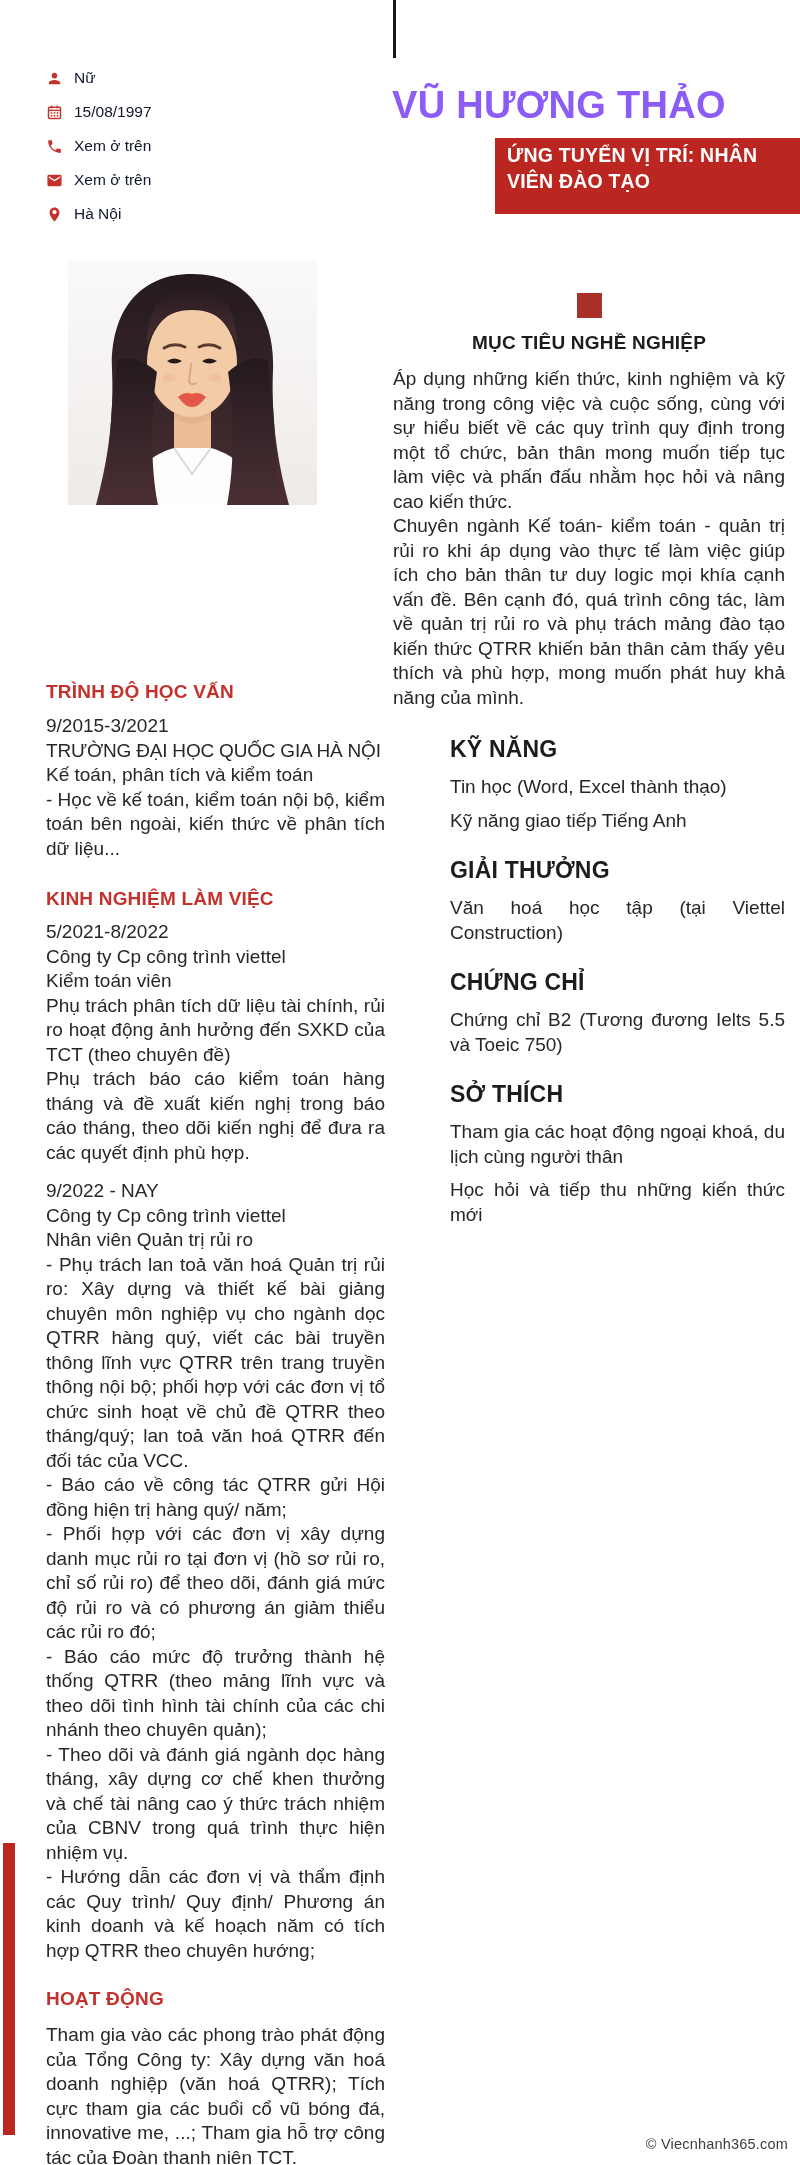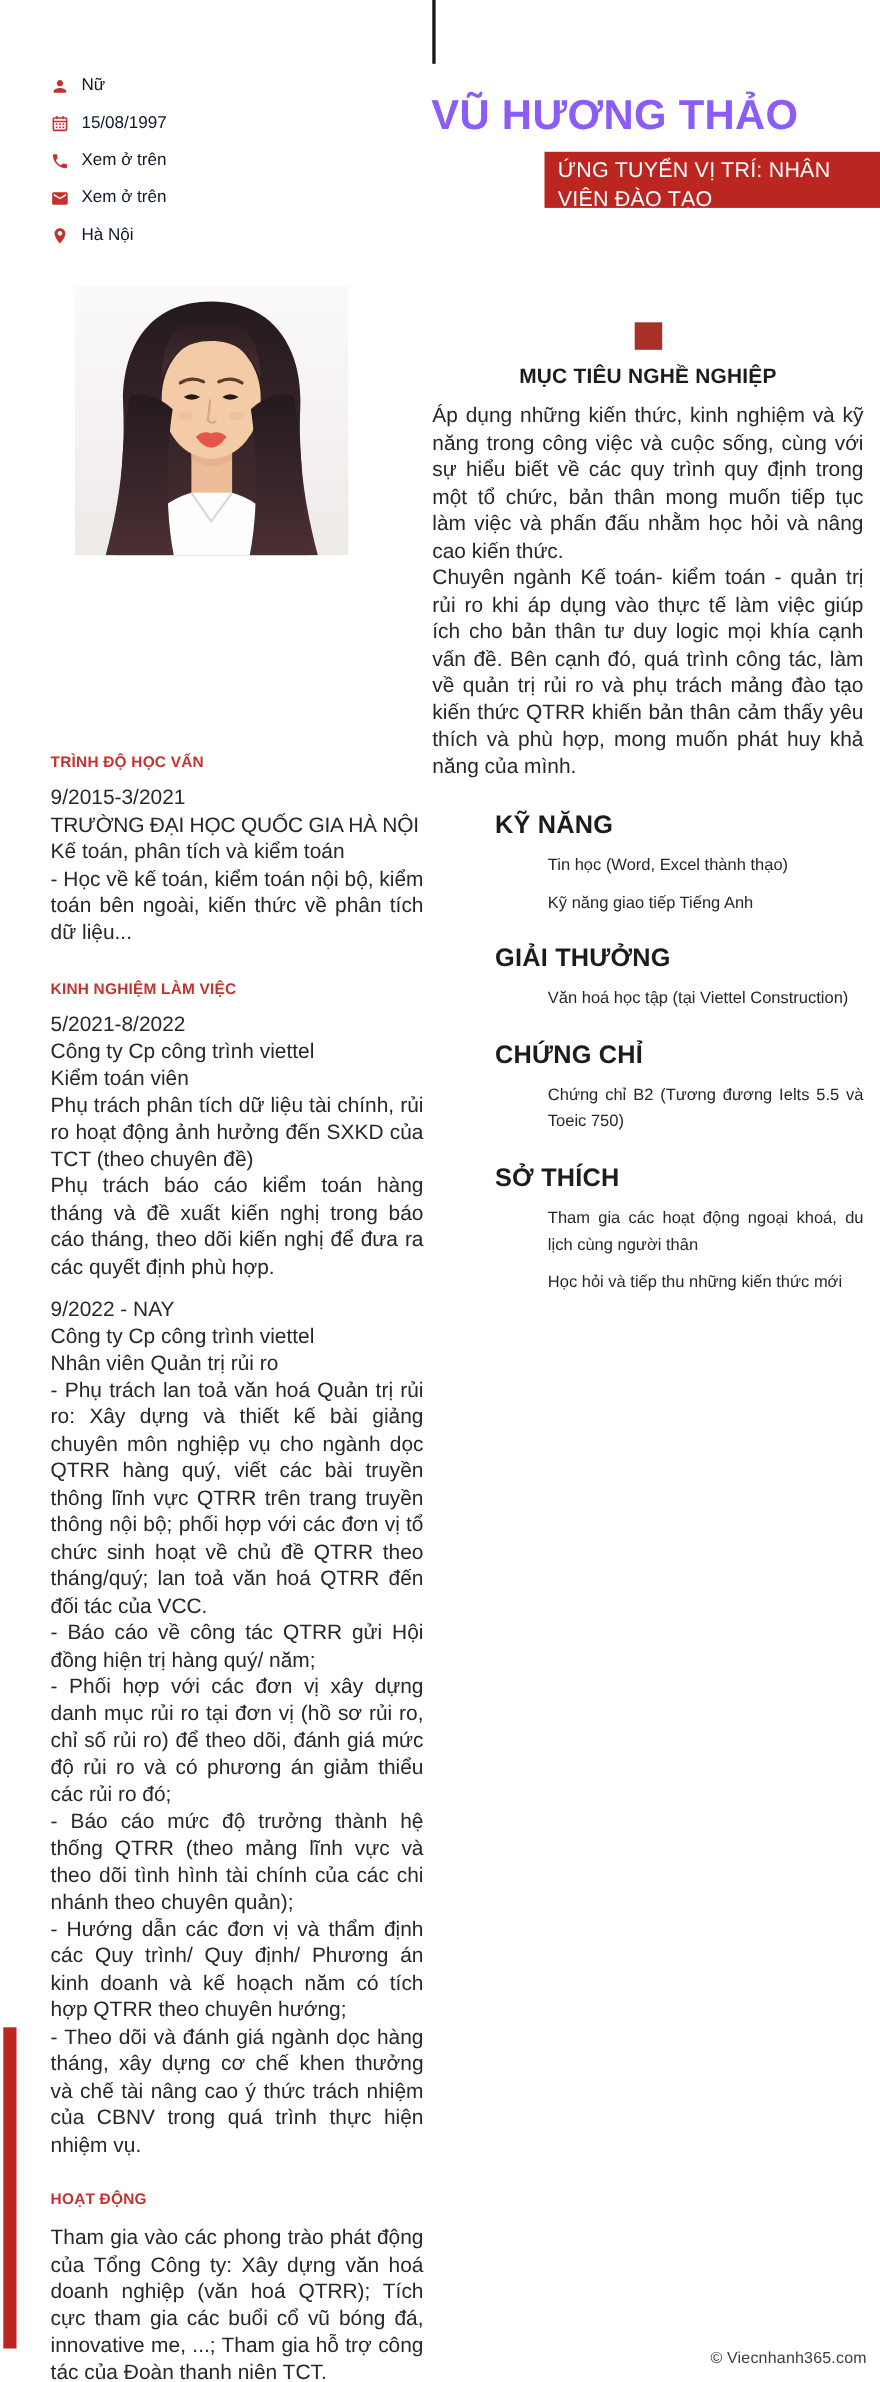--- a/index.html
+++ b/index.html
@@ -21,44 +21,44 @@
 
   
   .infolist{position:absolute;left:46px;top:70px;width:300px;}
   .info-item{display:flex;align-items:center;gap:11px;margin-bottom:18px;height:16px;}
   .info-item .ico{width:17px;height:17px;color:var(--accent);flex:0 0 17px;display:inline-flex;}
   .info-item .ico svg{width:100%;height:100%;}
   .info-text{font-size:15.5px;color:#0f172a;line-height:16px;}
 
   
   .name{position:absolute;left:392px;top:84px;font-size:38px;font-weight:700;color:#8b5cf6;letter-spacing:.3px;white-space:nowrap;}
-  .posbox{position:absolute;left:495px;top:138px;width:305px;height:51px;background:var(--box-red);color:#fff;
-          font-size:19.5px;font-weight:400;line-height:26px;padding:4px 12px;letter-spacing:.2px;}
+  .posbox{position:absolute;left:495px;top:138px;width:305px;height:76px;background:var(--box-red);color:#fff;
+          font-size:19.5px;font-weight:700;line-height:26px;padding:4px 12px;letter-spacing:.2px;}
 
   
   .photo{position:absolute;left:68px;top:260px;width:249px;height:245px;overflow:hidden;}
   .photo svg{display:block;width:100%;height:100%;}
 
   
   .right-col{position:absolute;left:393px;top:293px;width:392px;}
   .obj-head{display:flex;align-items:center;gap:14px;flex-direction:column;}
   .obj-dash{width:25px;height:5px;background:var(--dash-red);flex:0 0 25px;}
   .obj-title{font-size:19px;font-weight:700;color:var(--heading-black);letter-spacing:.2px;}
   .para{font-size:19px;line-height:24.5px;text-align:justify;color:var(--text);}
   .right-col .para.first{margin-top:13px;}
   .side-group{margin-left:57px;width:335px;}
   .side-title{font-size:23px;font-weight:700;color:var(--heading-black);letter-spacing:.2px;}
   .mt-sec{margin-top:24px;}
-  .side-item{font-size:15px;line-height:24.5px;text-align:justify;color:var(--text);margin-top:12px;margin-left:48px;}
+  .side-item{font-size:19px;line-height:24.5px;text-align:justify;color:var(--text);margin-top:12px;}
   .side-item + .side-item{margin-top:9px;}
   .skills-block{margin-top:26px;}
 
   
   .left-col{position:absolute;left:46px;top:680px;width:339px;}
-  .sec-title{font-size:14px;font-weight:700;color:var(--accent);letter-spacing:.2px;line-height:24px;}
+  .sec-title{font-size:19px;font-weight:700;color:var(--accent);letter-spacing:.2px;line-height:24px;}
   .line{font-size:19px;line-height:24.5px;color:var(--text);}
   .nowrap{white-space:nowrap;letter-spacing:-0.2px;}
   .block{margin-top:10px;}
   .jpara{font-size:19px;line-height:24.5px;text-align:justify;color:var(--text);}
   .exp-title{margin-top:26px;}
   .job{margin-top:9px;}
   .job2{margin-top:14px;}
   .act-title{margin-top:24px;}
   .after-title{margin-top:12px;}
 
@@ -207,22 +207,22 @@
     </div>
 
     <div class="job job2">
       <div class="line">9/2022 - NAY</div>
       <div class="line">Công ty Cp công trình viettel</div>
       <div class="line">Nhân viên Quản trị rủi ro</div>
       <p class="jpara">- Phụ trách lan toả văn hoá Quản trị rủi ro: Xây dựng và thiết kế bài giảng chuyên môn nghiệp vụ cho ngành dọc QTRR hàng quý, viết các bài truyền thông lĩnh vực QTRR trên trang truyền thông nội bộ; phối hợp với các đơn vị tổ chức sinh hoạt về chủ đề QTRR theo tháng/quý; lan toả văn hoá QTRR đến đối tác của VCC.</p>
       <p class="jpara">- Báo cáo về công tác QTRR gửi Hội đồng hiện trị hàng quý/ năm;</p>
       <p class="jpara">- Phối hợp với các đơn vị xây dựng danh mục rủi ro tại đơn vị (hồ sơ rủi ro, chỉ số rủi ro) để theo dõi, đánh giá mức độ rủi ro và có phương án giảm thiểu các rủi ro đó;</p>
       <p class="jpara">- Báo cáo mức độ trưởng thành hệ thống QTRR (theo mảng lĩnh vực và theo dõi tình hình tài chính của các chi nhánh theo chuyên quản);</p>
+      <p class="jpara">- Theo dõi và đánh giá ngành dọc hàng tháng, xây dựng cơ chế khen thưởng và chế tài nâng cao ý thức trách nhiệm của CBNV trong quá trình thực hiện nhiệm vụ.</p>
       <p class="jpara">- Hướng dẫn các đơn vị và thẩm định các Quy trình/ Quy định/ Phương án kinh doanh và kế hoạch năm có tích hợp QTRR theo chuyên hướng;</p>
-      <p class="jpara">- Theo dõi và đánh giá ngành dọc hàng tháng, xây dựng cơ chế khen thưởng và chế tài nâng cao ý thức trách nhiệm của CBNV trong quá trình thực hiện nhiệm vụ.</p>
     </div>
 
     <div class="sec-title act-title">HOẠT ĐỘNG</div>
     <p class="jpara after-title">Tham gia vào các phong trào phát động của Tổng Công ty: Xây dựng văn hoá doanh nghiệp (văn hoá QTRR); Tích cực tham gia các buổi cổ vũ bóng đá, innovative me, ...; Tham gia hỗ trợ công tác của Đoàn thanh niên TCT.</p>
 
   </section>
 
   <div class="redbar"></div>
 
   <div class="footer">© Viecnhanh365.com</div>

